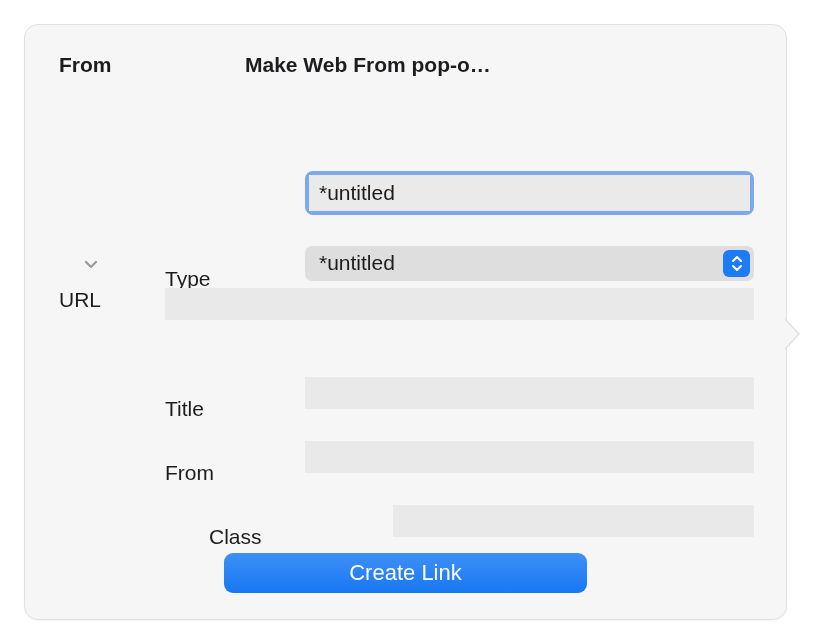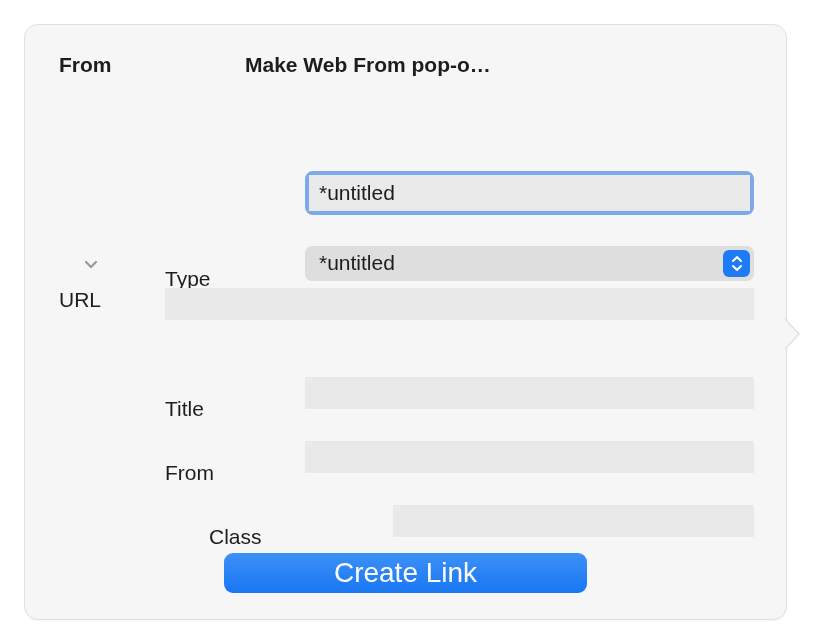--- a/index.html
+++ b/index.html
@@ -137,21 +137,21 @@
     height: 20px;
   }
   .primary-button {
     display: block;
     margin: 0 auto;
     width: 363px;
     height: 40px;
     background: linear-gradient(#3d90f7, #1877f3);
     border: none;
     border-radius: 9px;
-    font-size: 28px;
+    font-size: 22px;
     color: #ffffff;
     font-weight: 400;
     cursor: pointer;
   }
 </style>
 </head>
 <body>
 
 <div class="popover">
 

